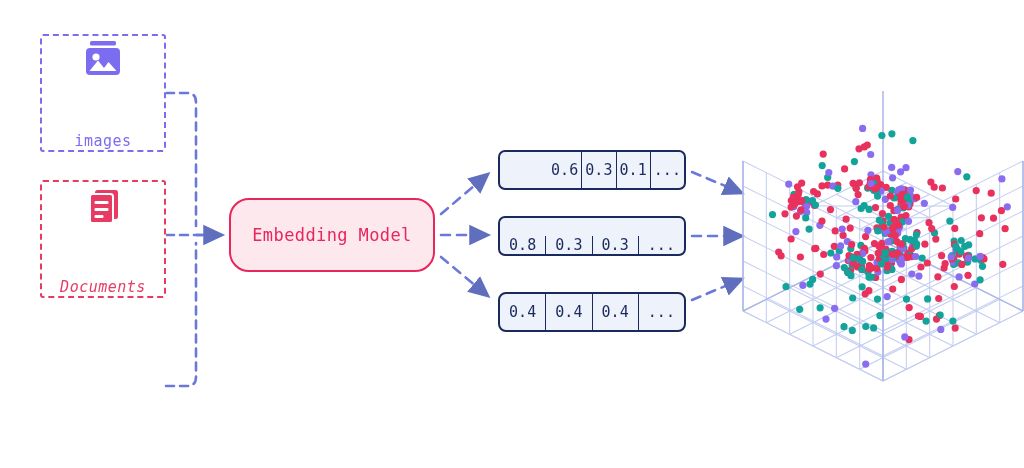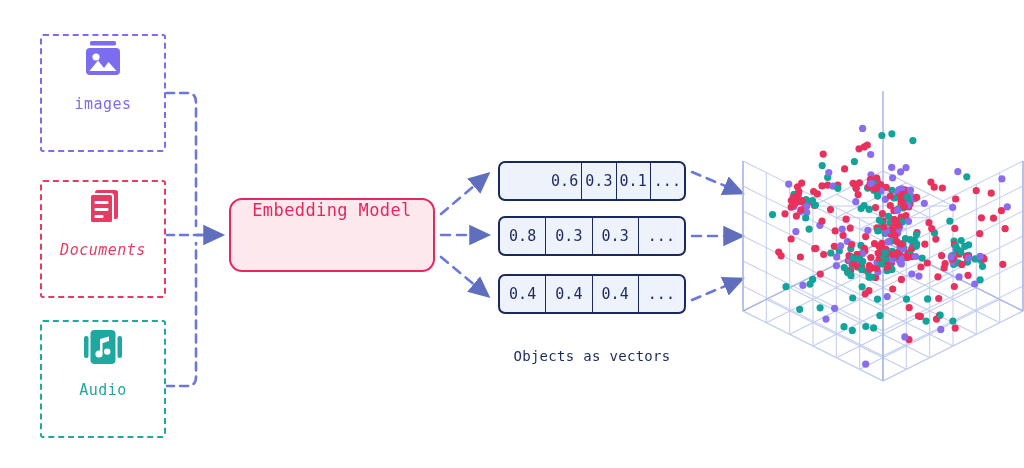--- a/index.html
+++ b/index.html
@@ -7,56 +7,56 @@
     width:1024px;height:468px;overflow:hidden;position:relative;
     font-family:"DejaVu Sans Mono","Liberation Mono",monospace;
   }
   #stage{position:absolute;left:0;top:0;width:1024px;height:468px;}
   #svg-layer{position:absolute;left:0;top:0;width:1024px;height:468px;}
 
   
   .src-card{
     position:absolute;width:126px;height:118px;
     border:2.5px dashed;border-radius:3px;
-    display:flex;flex-direction:column;align-items:center;justify-content:flex-start;
+    display:flex;flex-direction:column;align-items:center;justify-content:space-between;
     box-sizing:border-box;background:#fff;
   }
   .src-label{font-size:15px;letter-spacing:.5px;margin-top:9px;}
   .icon-wrap{width:56px;height:50px;display:block;}
 
   #card-images{left:40px;top:34px;border-color:#7c6cf0;}
   #card-images .src-label{color:#7c6cf0;}
   #card-documents{left:40px;top:180px;border-color:#e83b63;}
   #card-documents .src-label{color:#e83b63;font-style:italic;}
   #card-audio{left:40px;top:320px;border-color:#1fa8a0;}
   #card-audio .src-label{color:#1fa8a0;}
 
   
   #model-box{
     position:absolute;left:229px;top:198px;width:206px;height:74px;
-    background:#fde8ee;border:2.5px solid #e8255c;border-radius:13px;
-    display:flex;align-items:flex-start;justify-content:center;box-sizing:border-box;
+    background:#fde8ee;border:2.5px solid #e8255c;border-radius:20px;
+    display:flex;align-items:center;justify-content:center;box-sizing:border-box;
   }
   #model-box .model-label{color:#e8255c;font-size:17px;letter-spacing:.4px;}
 
   
   .vec-row{
     position:absolute;left:498px;width:188px;height:40px;
     background:#eef2fb;border:2px solid #1b2a5e;border-radius:7px;
     display:flex;box-sizing:border-box;overflow:hidden;
   }
   .vec-cell{
     flex:1;display:flex;align-items:center;justify-content:center;
     color:#1b2a5e;font-size:15px;border-right:1.6px solid #1b2a5e;
     box-sizing:border-box;
   }
   .vec-cell:last-child{border-right:none;}
-  #vec-row-0{top:161px;padding-left:48px;}
-  #vec-row-1{top:216px;}
-  #vec-row-2{top:274px;}
+  #vec-row-0{top:150px;padding-left:48px;}
+  #vec-row-1{top:216px;align-items:flex-end;}
+  #vec-row-2{top:292px;border-radius:8px;}
 
   #vectors-caption{
     position:absolute;left:498px;top:348px;width:188px;text-align:center;
     color:#1b2a5e;font-size:14px;letter-spacing:.3px;
   }
 </style>
 </head>
 <body>
 
 <div id="stage">
@@ -595,33 +595,20 @@
         <rect x="20" y="8" width="23" height="29" rx="2.5" fill="#e83b63"></rect>
         <rect x="15" y="12" width="23" height="29" rx="2.5" fill="#e83b63" stroke="#fff" stroke-width="2"></rect>
         <rect x="19.5" y="19" width="14" height="3" rx="1.2" fill="#fff"></rect>
         <rect x="19.5" y="26" width="14" height="3" rx="1.2" fill="#fff"></rect>
         <rect x="19.5" y="33" width="9" height="3" rx="1.2" fill="#fff"></rect>
       </svg>
     </span>
     <span class="src-label">Documents</span>
   </div>
 
-  <div class="src-card" id="card-audio">
-    <span class="icon-wrap">
-      <svg viewBox="0 0 56 50" width="56" height="50">
-        <rect x="9" y="14" width="4.5" height="22" rx="2" fill="#1fa8a0"></rect>
-        <rect x="42.5" y="14" width="4.5" height="22" rx="2" fill="#1fa8a0"></rect>
-        <rect x="15.5" y="8" width="25" height="34" rx="4" fill="#1fa8a0"></rect>
-        <path d="M25 17 L34 14.5 L34 19 L27.5 21.2 L27.5 31.5 L25 31.5 Z" fill="#fff"></path>
-        <circle cx="24" cy="32" r="3.6" fill="#fff"></circle>
-        <circle cx="32.2" cy="29.6" r="3.2" fill="#fff"></circle>
-      </svg>
-    </span>
-    <span class="src-label">Audio</span>
-  </div>
 
   <div id="model-box">
     <span class="model-label">Embedding Model</span>
   </div>
 
   <div class="vec-row" id="vec-row-0">
       <div class="vec-cell">0.6</div>
       <div class="vec-cell">0.3</div>
       <div class="vec-cell">0.1</div>
       <div class="vec-cell">...</div>
@@ -632,14 +619,13 @@
       <div class="vec-cell">0.3</div>
       <div class="vec-cell">...</div>
     </div>
   <div class="vec-row" id="vec-row-2">
       <div class="vec-cell">0.4</div>
       <div class="vec-cell">0.4</div>
       <div class="vec-cell">0.4</div>
       <div class="vec-cell">...</div>
     </div>
 
-  <div id="vectors-caption">Objects as vectors</div>
 </div>
 
 </body></html>

